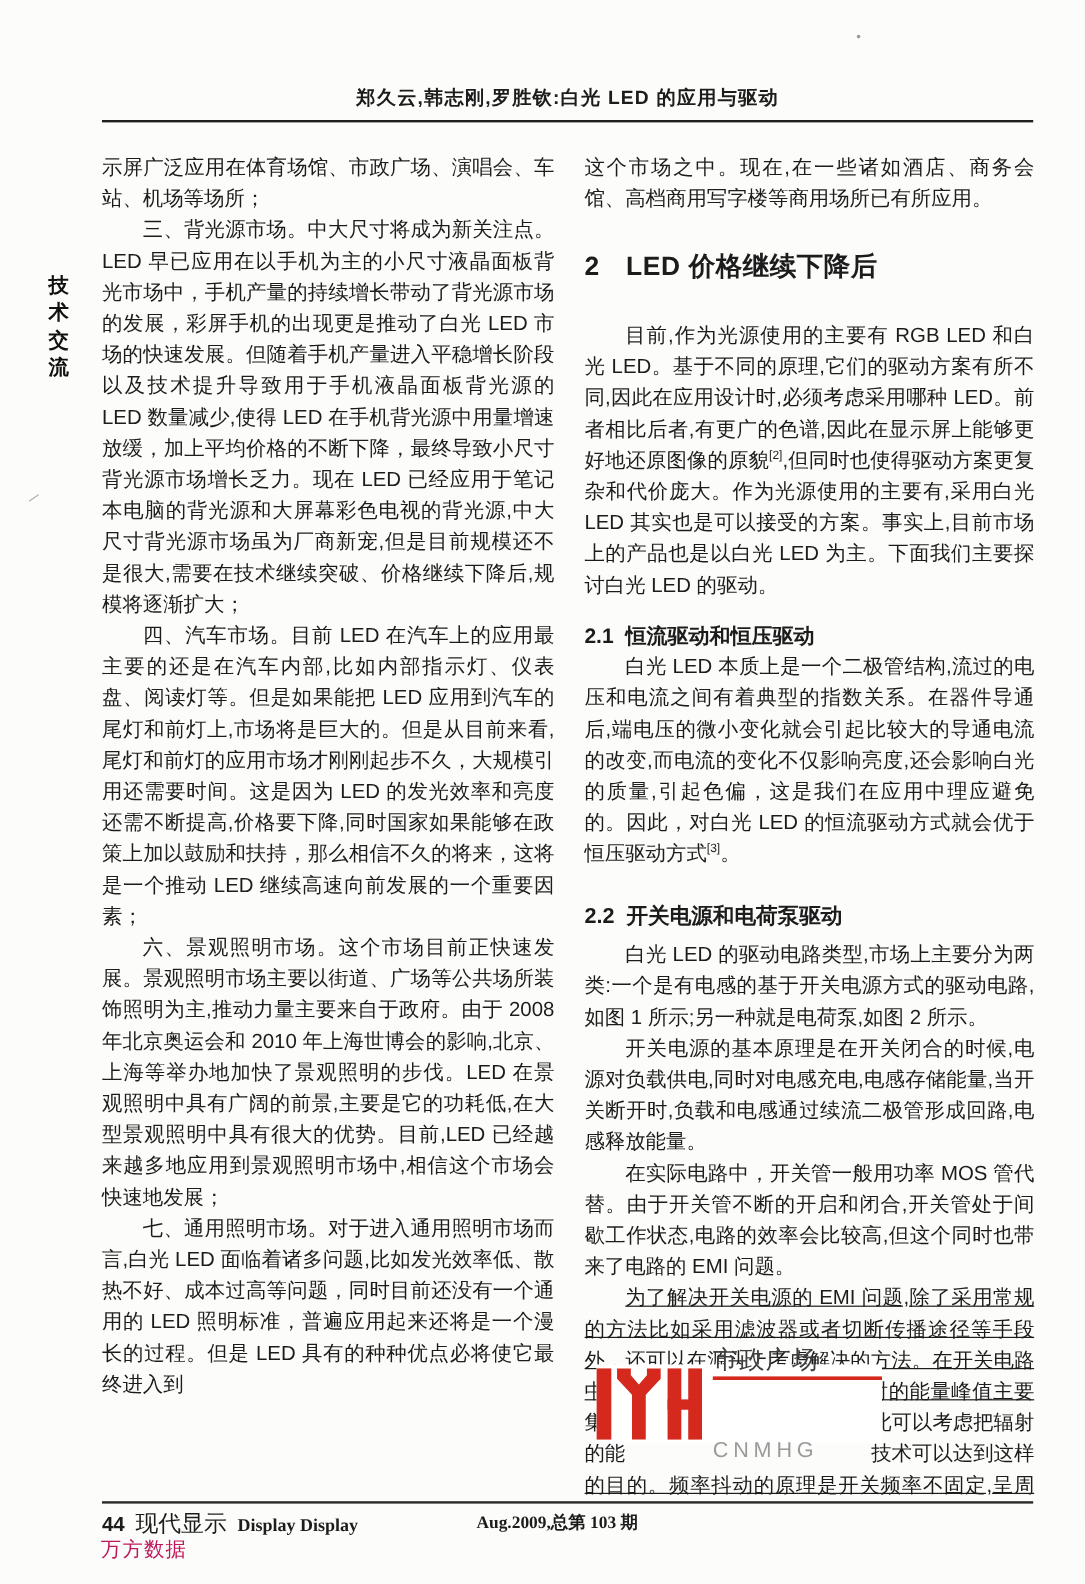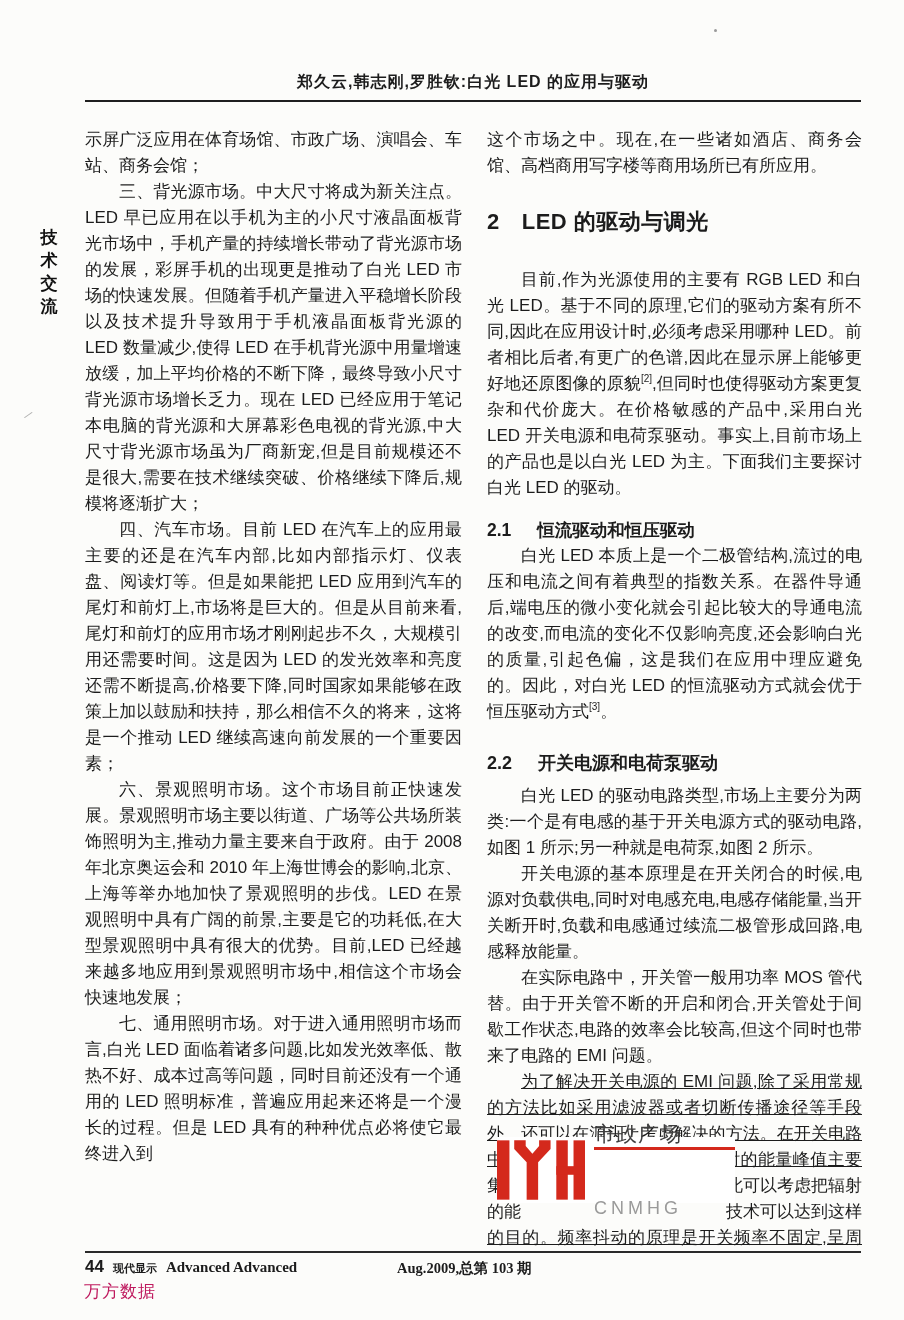--- a/index.html
+++ b/index.html
@@ -29,40 +29,40 @@
   p.para{margin:0;text-indent:2em;}
   p.para.noind{text-indent:0;}
   sup.ref{font-size:10px;line-height:0;vertical-align:super;}
   h2.sec{
     margin:28px 0 30px 0;font-size:22px;line-height:30px;font-weight:bold;
     text-align:left;letter-spacing:0.5px;
   }
   h2.sec .secnum{margin-right:22px;}
   h3.subsec{margin:16px 0 0 0;font-size:17.5px;line-height:26px;font-weight:bold;text-align:left;}
   h3.subsec.s22{margin-top:24px;margin-bottom:6px;font-size:18px;line-height:28px;}
-  h3.subsec .subnum{margin-right:26px;}
+  h3.subsec .subnum{margin-right:10px;}
   
   .fline{height:26px;line-height:26px;text-align:justify;text-align-last:justify;overflow:hidden;text-decoration:underline;}
   .fline.ind{text-indent:2em;}
   .fline-split{display:flex;justify-content:space-between;height:26px;line-height:26px;}
   
   .watermark{
     position:absolute;left:497px;top:1137px;width:238px;height:66px;
     background:#ffffff;display:flex;align-items:center;gap:9px;z-index:5;
   }
   .wm-logo{flex:0 0 auto;display:block;}
   .wm-right{flex:1 1 auto;}
   .wm-cn{font-size:21px;line-height:24px;color:#3e3e3e;letter-spacing:1px;font-weight:500;white-space:nowrap;}
   .wm-rule{height:3px;background:#d4291c;margin:1px 0 2px 0;}
   .wm-en{font-size:18px;line-height:20px;color:#9a9a9a;letter-spacing:4px;margin-top:48px;}
   
   .foot-rule{position:absolute;left:85px;top:1251px;width:776px;height:2px;background:#2a2a2a;}
   .foot-left{position:absolute;left:85px;top:1257px;display:flex;align-items:baseline;gap:9px;}
   .foot-pagenum{font-size:17px;font-weight:bold;}
-  .foot-cn{font-size:11px;font-weight:bold;}
+  .foot-cn{font-size:19px;font-weight:normal;}
   .foot-en{font-size:15px;font-weight:bold;font-family:"Liberation Serif","DejaVu Serif",serif;}
   .foot-issue{position:absolute;left:397px;top:1259px;font-size:14.5px;font-weight:bold;
     font-family:"Liberation Serif","DejaVu Serif",serif;}
   .wanfang{position:absolute;left:84px;top:1280px;font-size:17px;color:#be185d;letter-spacing:1px;}
   
   .dot-artifact{position:absolute;left:714px;top:29px;width:3px;height:3px;background:#9a9a9a;border-radius:50%;}
   .mark-artifact{position:absolute;left:27px;top:413px;width:9px;height:9px;
     border-left:1.5px solid #8f8f8f;transform:rotate(35deg) skewX(-20deg);opacity:.7;}
 </style>
 </head>
@@ -77,35 +77,35 @@
     <span>技</span>
     <span>术</span>
     <span>交</span>
     <span>流</span>
   </div>
 
   <div class="dot-artifact"></div>
   <div class="mark-artifact"></div>
 
   <div class="col col-left">
-    <p class="para noind">示屏广泛应用在体育场馆、市政广场、演唱会、车站、商务会馆；</p>
+    <p class="para noind">示屏广泛应用在体育场馆、市政广场、演唱会、车站、机场等场所；</p>
     <p class="para">三、背光源市场。中大尺寸将成为新关注点。LED 早已应用在以手机为主的小尺寸液晶面板背光市场中，手机产量的持续增长带动了背光源市场的发展，彩屏手机的出现更是推动了白光 LED 市场的快速发展。但随着手机产量进入平稳增长阶段以及技术提升导致用于手机液晶面板背光源的 LED 数量减少,使得 LED 在手机背光源中用量增速放缓，加上平均价格的不断下降，最终导致小尺寸背光源市场增长乏力。现在 LED 已经应用于笔记本电脑的背光源和大屏幕彩色电视的背光源,中大尺寸背光源市场虽为厂商新宠,但是目前规模还不是很大,需要在技术继续突破、价格继续下降后,规模将逐渐扩大；</p>
     <p class="para">四、汽车市场。目前 LED 在汽车上的应用最主要的还是在汽车内部,比如内部指示灯、仪表盘、阅读灯等。但是如果能把 LED 应用到汽车的尾灯和前灯上,市场将是巨大的。但是从目前来看,尾灯和前灯的应用市场才刚刚起步不久，大规模引用还需要时间。这是因为 LED 的发光效率和亮度还需不断提高,价格要下降,同时国家如果能够在政策上加以鼓励和扶持，那么相信不久的将来，这将是一个推动 LED 继续高速向前发展的一个重要因素；</p>
     <p class="para">六、景观照明市场。这个市场目前正快速发展。景观照明市场主要以街道、广场等公共场所装饰照明为主,推动力量主要来自于政府。由于 2008 年北京奥运会和 2010 年上海世博会的影响,北京、上海等举办地加快了景观照明的步伐。LED 在景观照明中具有广阔的前景,主要是它的功耗低,在大型景观照明中具有很大的优势。目前,LED 已经越来越多地应用到景观照明市场中,相信这个市场会快速地发展；</p>
     <p class="para">七、通用照明市场。对于进入通用照明市场而言,白光 LED 面临着诸多问题,比如发光效率低、散热不好、成本过高等问题，同时目前还没有一个通用的 LED 照明标准，普遍应用起来还将是一个漫长的过程。但是 LED 具有的种种优点必将使它最终进入到</p>
   </div>
 
   <div class="col col-right">
     <p class="para noind">这个市场之中。现在,在一些诸如酒店、商务会馆、高档商用写字楼等商用场所已有所应用。</p>
 
     <h2 class="sec">
-      <span class="secnum">2</span><span>LED 的驱动与调光</span>
+      <span class="secnum">2</span><span>LED 价格继续下降后</span>
     </h2>
 
-    <p class="para"><span>目前,作为光源使用的主要有 RGB LED 和白光 LED。基于不同的原理,它们的驱动方案有所不同,因此在应用设计时,必须考虑采用哪种 LED。前者相比后者,有更广的色谱,因此在显示屏上能够更好地还原图像的原貌</span><sup class="ref">[2]</sup><span>,但同时也使得驱动方案更复杂和代价庞大。在价格敏感的产品中,采用白光 LED 开关电源和电荷泵驱动。事实上,目前市场上的产品也是以白光 LED 为主。下面我们主要探讨白光 LED 的驱动。</span></p>
+    <p class="para"><span>目前,作为光源使用的主要有 RGB LED 和白光 LED。基于不同的原理,它们的驱动方案有所不同,因此在应用设计时,必须考虑采用哪种 LED。前者相比后者,有更广的色谱,因此在显示屏上能够更好地还原图像的原貌</span><sup class="ref">[2]</sup><span>,但同时也使得驱动方案更复杂和代价庞大。作为光源使用的主要有,采用白光 LED 其实也是可以接受的方案。事实上,目前市场上的产品也是以白光 LED 为主。下面我们主要探讨白光 LED 的驱动。</span></p>
 
     <h3 class="subsec">
       <span class="subnum">2.1</span><span>恒流驱动和恒压驱动</span>
     </h3>
 
     <p class="para"><span>白光 LED 本质上是一个二极管结构,流过的电压和电流之间有着典型的指数关系。在器件导通后,端电压的微小变化就会引起比较大的导通电流的改变,而电流的变化不仅影响亮度,还会影响白光的质量,引起色偏，这是我们在应用中理应避免的。因此，对白光 LED 的恒流驱动方式就会优于恒压驱动方式</span><sup class="ref">[3]</sup><span>。</span></p>
 
     <h3 class="subsec s22">
       <span class="subnum">2.2</span><span>开关电源和电荷泵驱动</span>
     </h3>
@@ -145,18 +145,18 @@
       <div class="wm-cn">市政广场</div>
       <div class="wm-rule"></div>
       <div class="wm-en">CNMHG</div>
     </div>
   </div>
 
   <div class="foot-rule"></div>
   <div class="foot-left">
     <span class="foot-pagenum">44</span>
     <span class="foot-cn">现代显示</span>
-    <span class="foot-en">Advanced Advanced</span>
+    <span class="foot-en">Display Display</span>
   </div>
   <div class="foot-issue">Aug.2009,总第 103 期</div>
   <div class="wanfang">万方数据</div>
 
 </div>
 
 </body></html>

